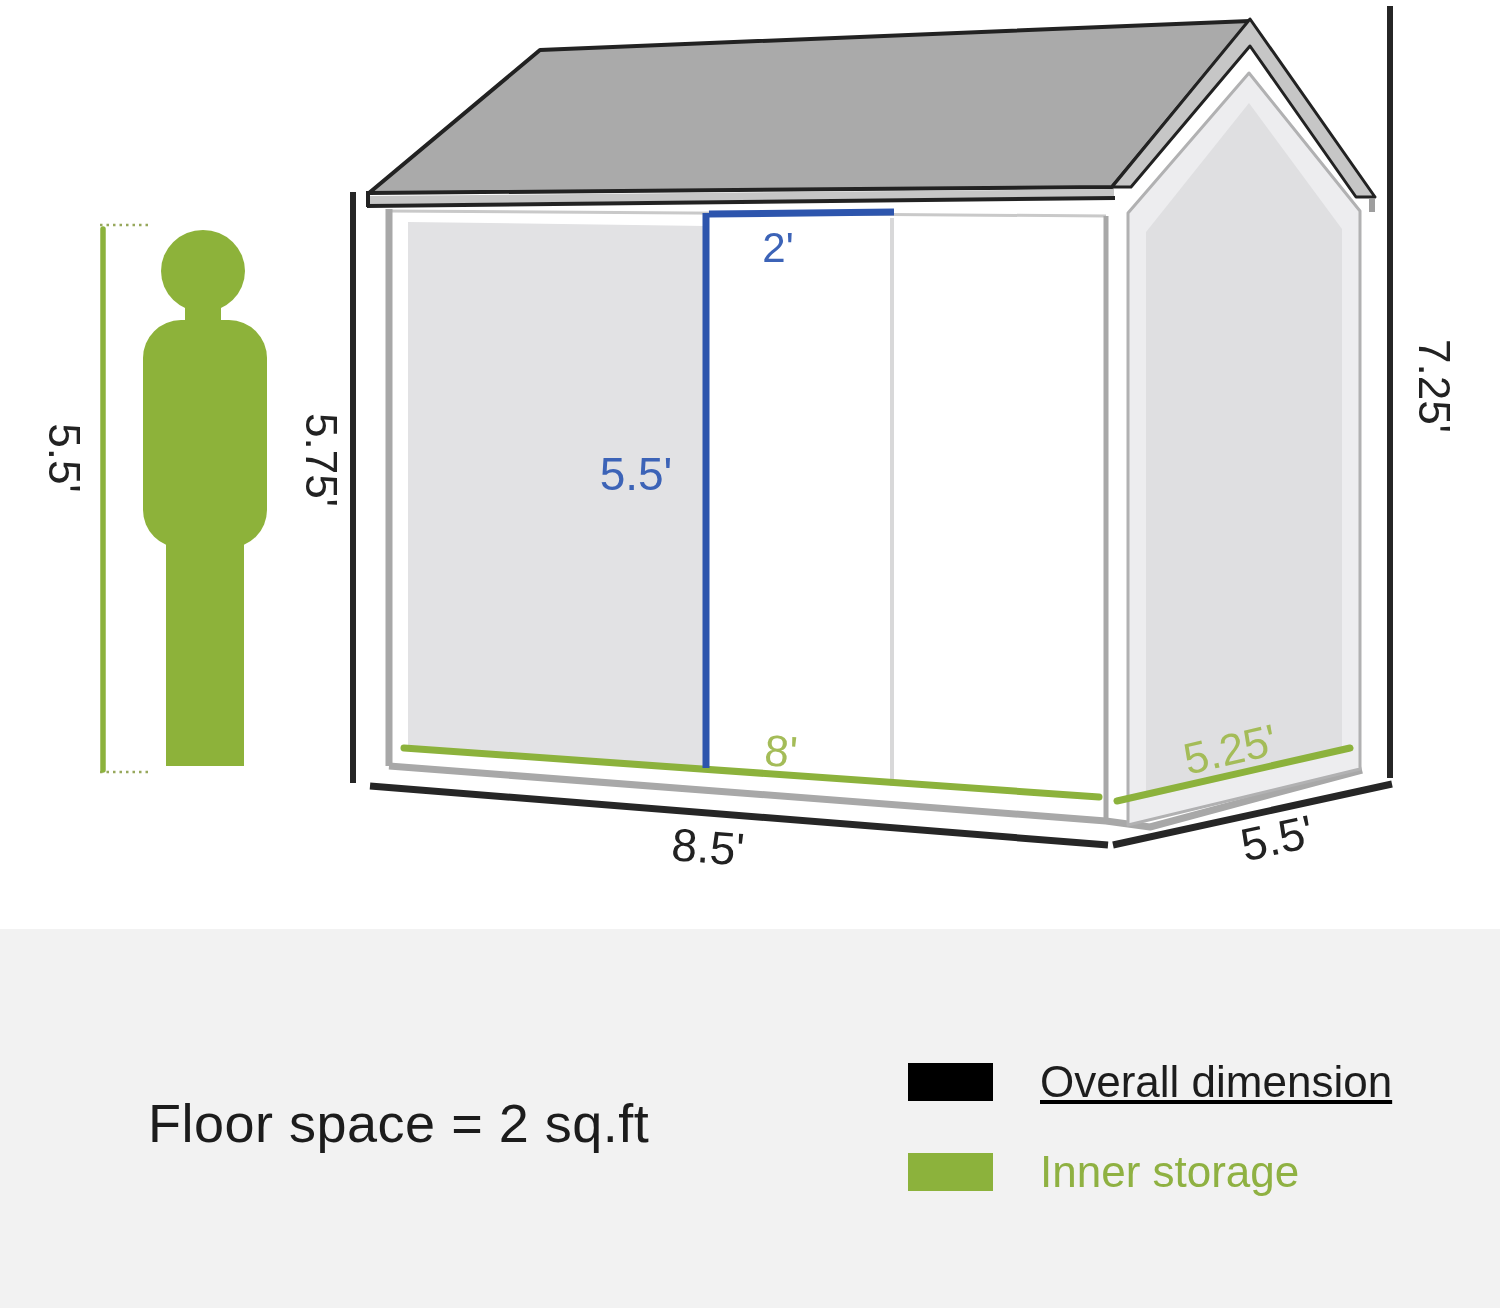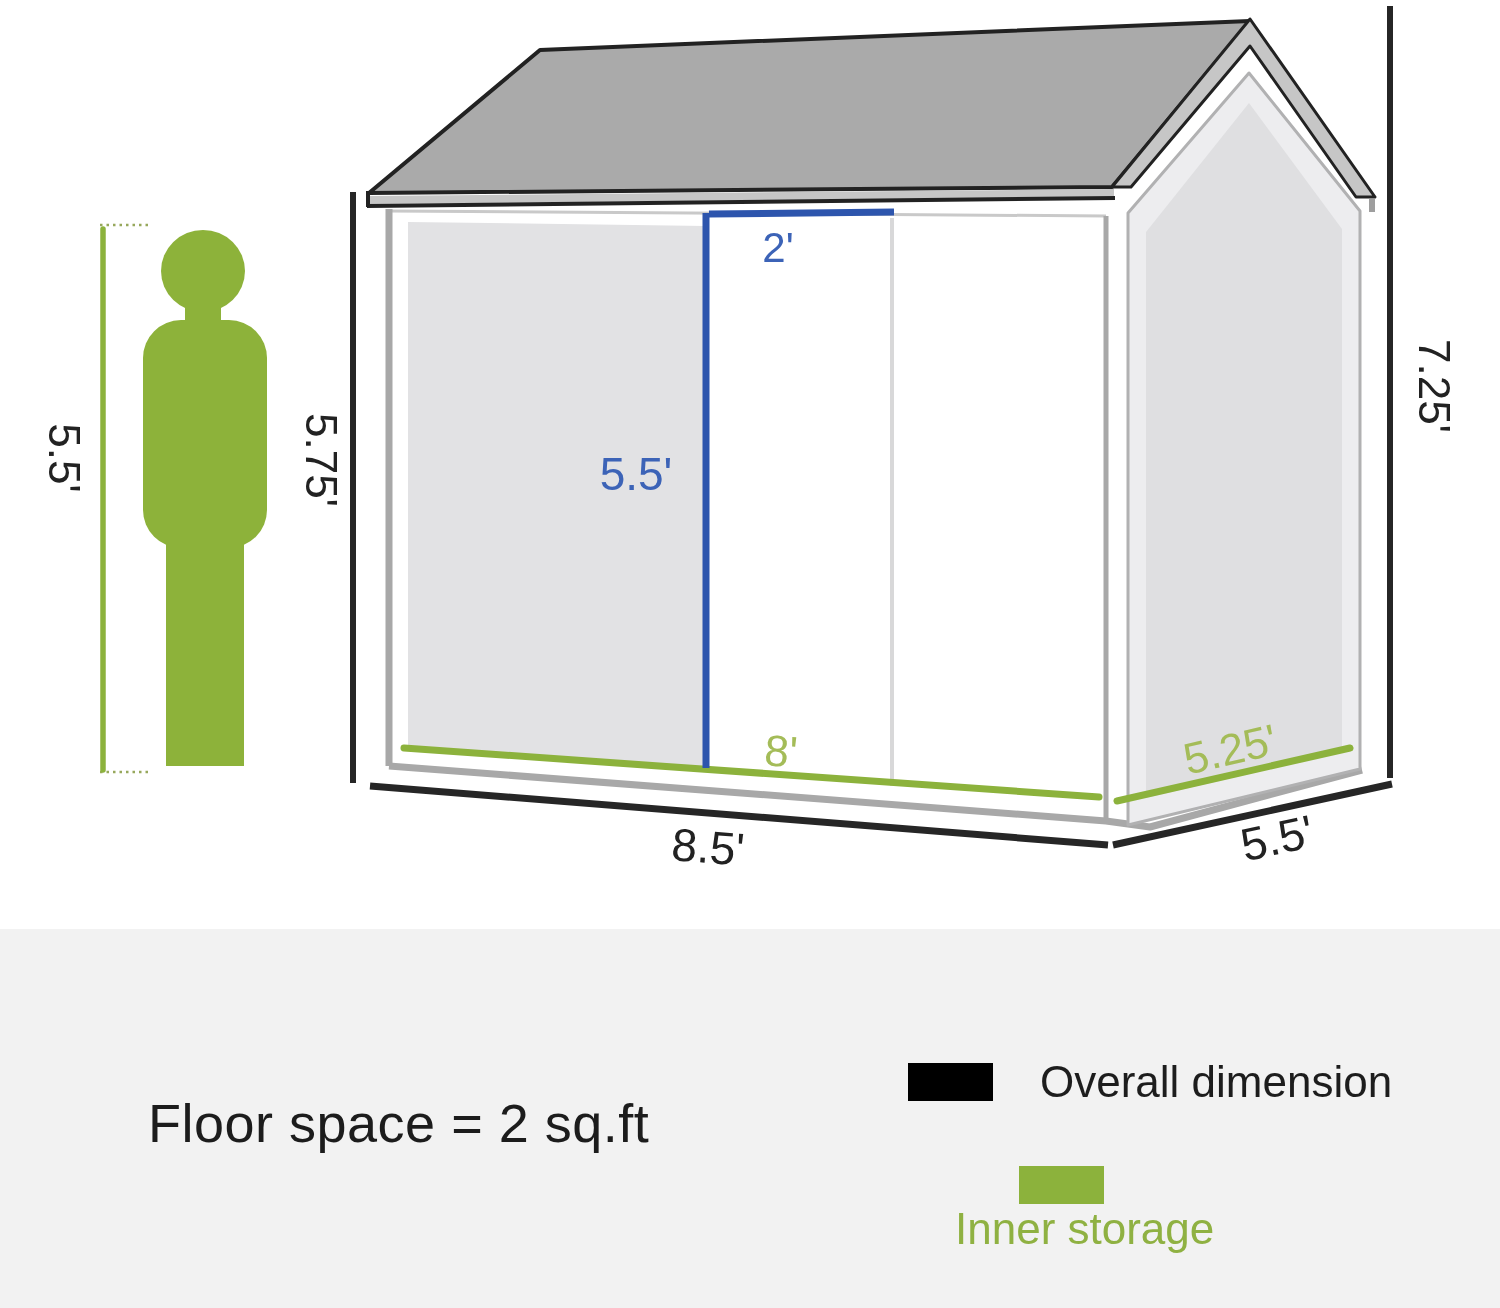--- a/index.html
+++ b/index.html
@@ -16,22 +16,22 @@
     position:absolute;left:0;top:929px;width:1500px;height:379px;
     background:#f2f2f2;
   }
   .floor-space{
     position:absolute;left:148px;top:163px;
     font-size:54px;line-height:62px;color:#1c1c1c;
     letter-spacing:0.5px;white-space:nowrap;
   }
   .legend{position:absolute;left:908px;top:0;width:560px;}
   .legend-row{position:absolute;left:0;display:flex;align-items:center;}
-  .legend-row.row-overall{top:128px;}
-  .legend-row.row-inner{top:237px;flex-direction:column;}
+  .legend-row.row-overall{top:128px;text-decoration:underline;}
+  .legend-row.row-inner{top:218px;}
   .legend-swatch{width:85px;height:38px;flex:0 0 auto;}
   .swatch-black{background:#000000;}
   .swatch-green{background:#8cb23c;}
   .legend-label{margin-left:47px;font-size:44px;line-height:50px;white-space:nowrap;}
   .label-overall{color:#1d1d1d;}
   .label-inner{color:#8fb142;}
 </style>
 </head>
 <body>
 

